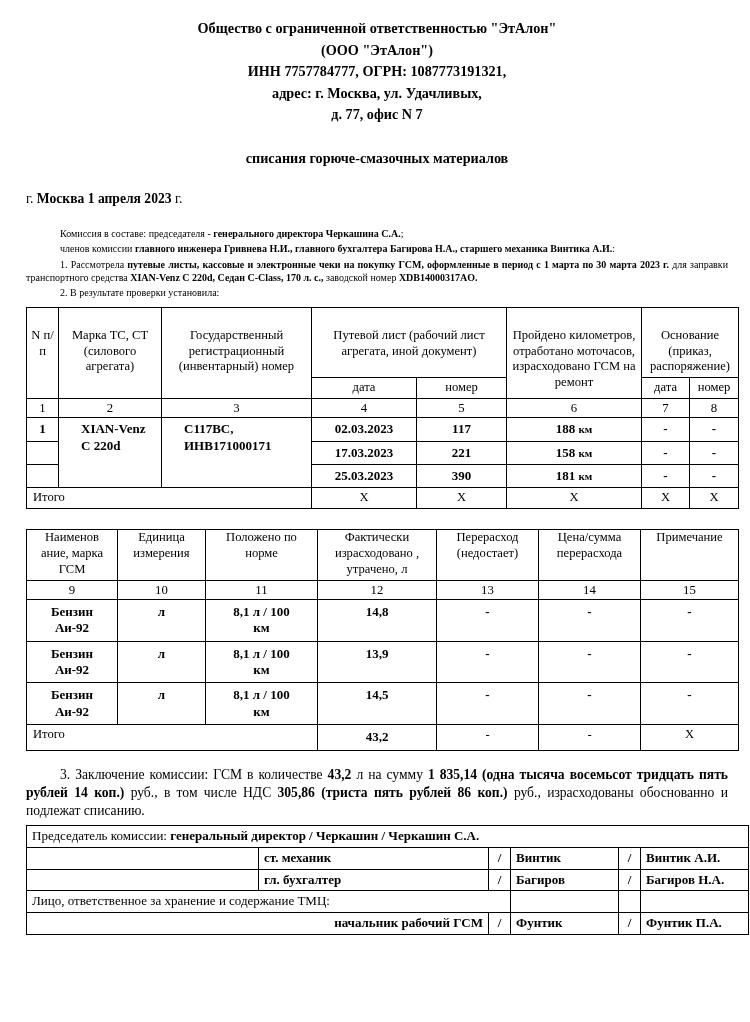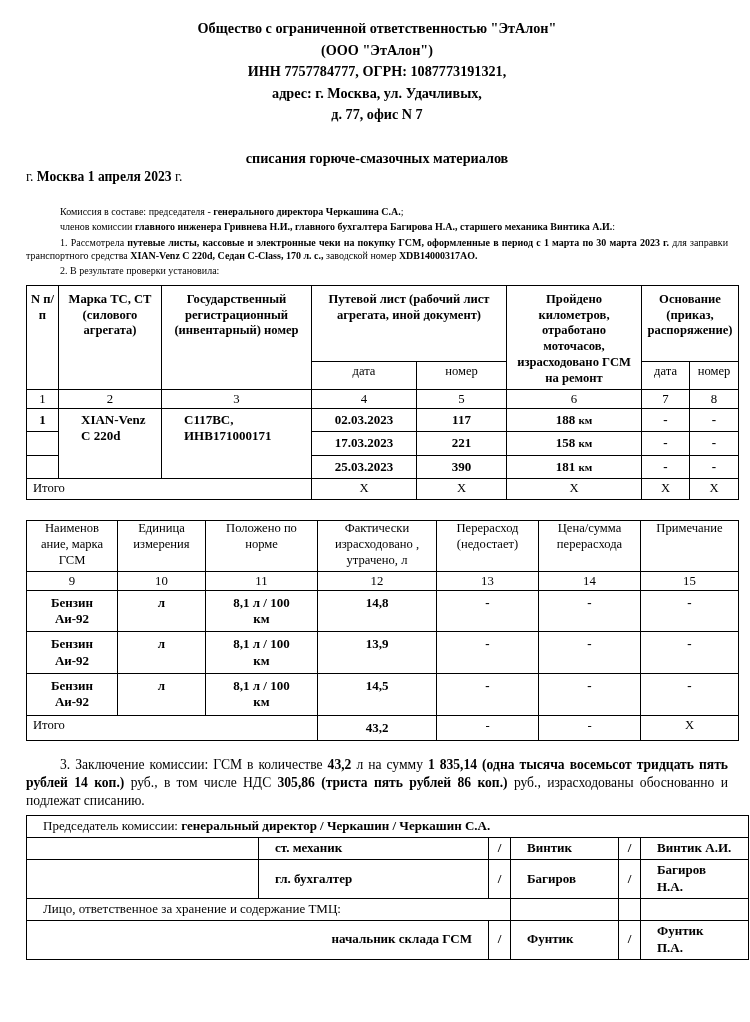--- a/index.html
+++ b/index.html
@@ -40,20 +40,21 @@
     font-weight: bold;
     font-size: 14.2px;
     line-height: 1.5;
     margin-top: 22px;
   }
   .act-title .line { display: block; }
   .act-title .sub { margin-top: 2px; }
 
   
   .city-date {
+    margin-top: 22px;
     font-size: 13.6px;
   }
   .para {
     margin-top: 2px;
     text-align: justify;
     text-justify: inter-word;
     line-height: 1.33;
     font-size: 10px;
   }
   .para.first { margin-top: 20px; }
@@ -67,21 +68,21 @@
   }
   table td {
     border: 1.1px solid #000;
     padding: 2px 3px;
     vertical-align: top;
     font-size: 12.6px;
     line-height: 1.26;
   }
   .t1 { margin-top: 7px; }
   .t1 td { text-align: center; }
-  .t1 td.hdr { vertical-align: top; padding-top: 6px; font-weight: bold; }
+  .t1 td.hdr { vertical-align: top; padding-top: 20px; }
   .t1 td.numrow { font-size: 12.8px; padding: 1px 3px; }
   .t1 td.data { font-weight: bold; font-size: 13px; padding: 3px 3px; }
   .t1 td.leftal { text-align: left; padding-left: 22px; }
   .t1 td.total { text-align: left; padding-left: 6px; font-weight: normal; }
   .km { font-size: 11px; font-weight: bold; }
 
   .t2 { margin-top: 20px; }
   .t2 td { text-align: center; }
   .t2 td.hdr { padding-top: 0; }
   .t2 td.numrow { font-size: 12.8px; padding: 1px 3px; }
@@ -91,21 +92,21 @@
   .concl {
     margin-top: 15px;
     text-align: justify;
     line-height: 1.33;
     font-size: 13.6px;
   }
 
   .t3 { margin-top: 5px; }
   .t3 td {
     font-size: 13px;
-    padding: 2px 16px;
+    padding: 2px 5px;
     vertical-align: middle;
     text-align: left;
     line-height: 1.3;
   }
   .t3 td.slash { text-align: center; padding: 2px 2px; }
   .t3 td.rightal { text-align: right; }
   .t3 td.emptycell { padding: 2px 5px; }
 </style>
 </head>
 <body>
@@ -318,21 +319,21 @@
         <td class="slash b">/</td>
         <td class="b">Багиров Н.А.</td>
       </tr>
       <tr>
         <td colspan="3">Лицо, ответственное за хранение и содержание ТМЦ:</td>
         <td>&nbsp;</td>
         <td>&nbsp;</td>
         <td>&nbsp;</td>
       </tr>
       <tr>
-        <td class="b rightal" colspan="2">начальник склада ГСМ</td>
+        <td class="b rightal" colspan="2">начальник рабочий ГСМ</td>
         <td class="slash b">/</td>
         <td class="b">Фунтик</td>
         <td class="slash b">/</td>
         <td class="b">Фунтик П.А.</td>
       </tr>
     </tbody>
   </table>
 
 </div>
 

